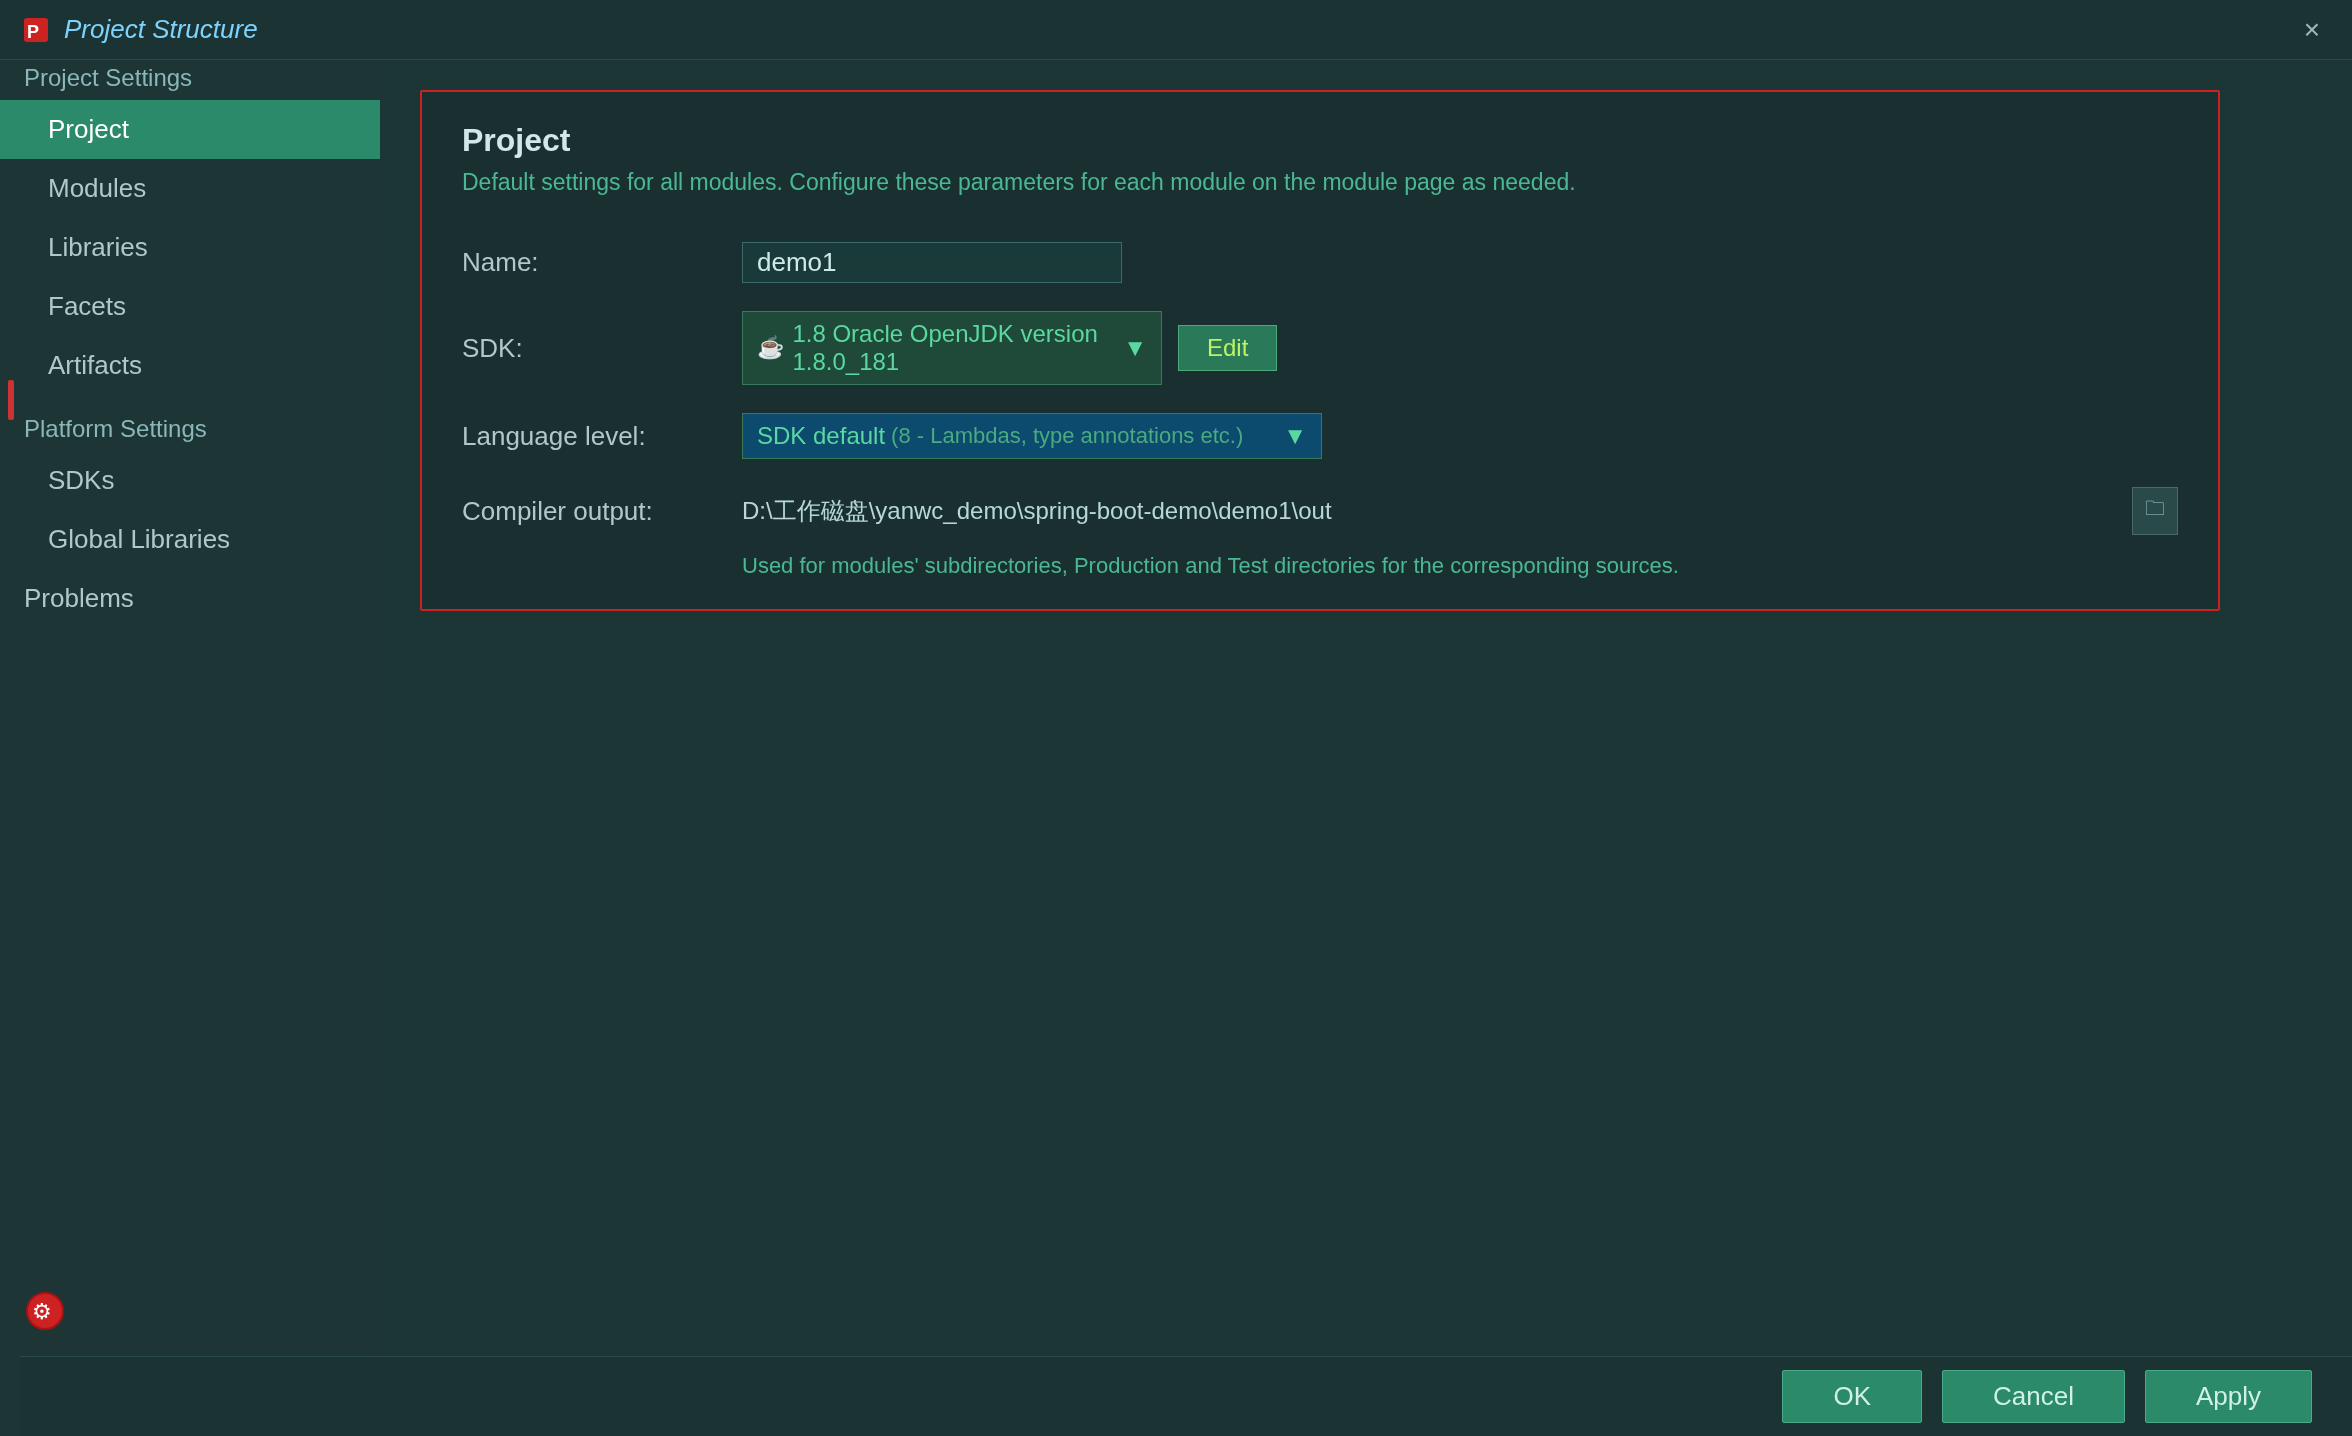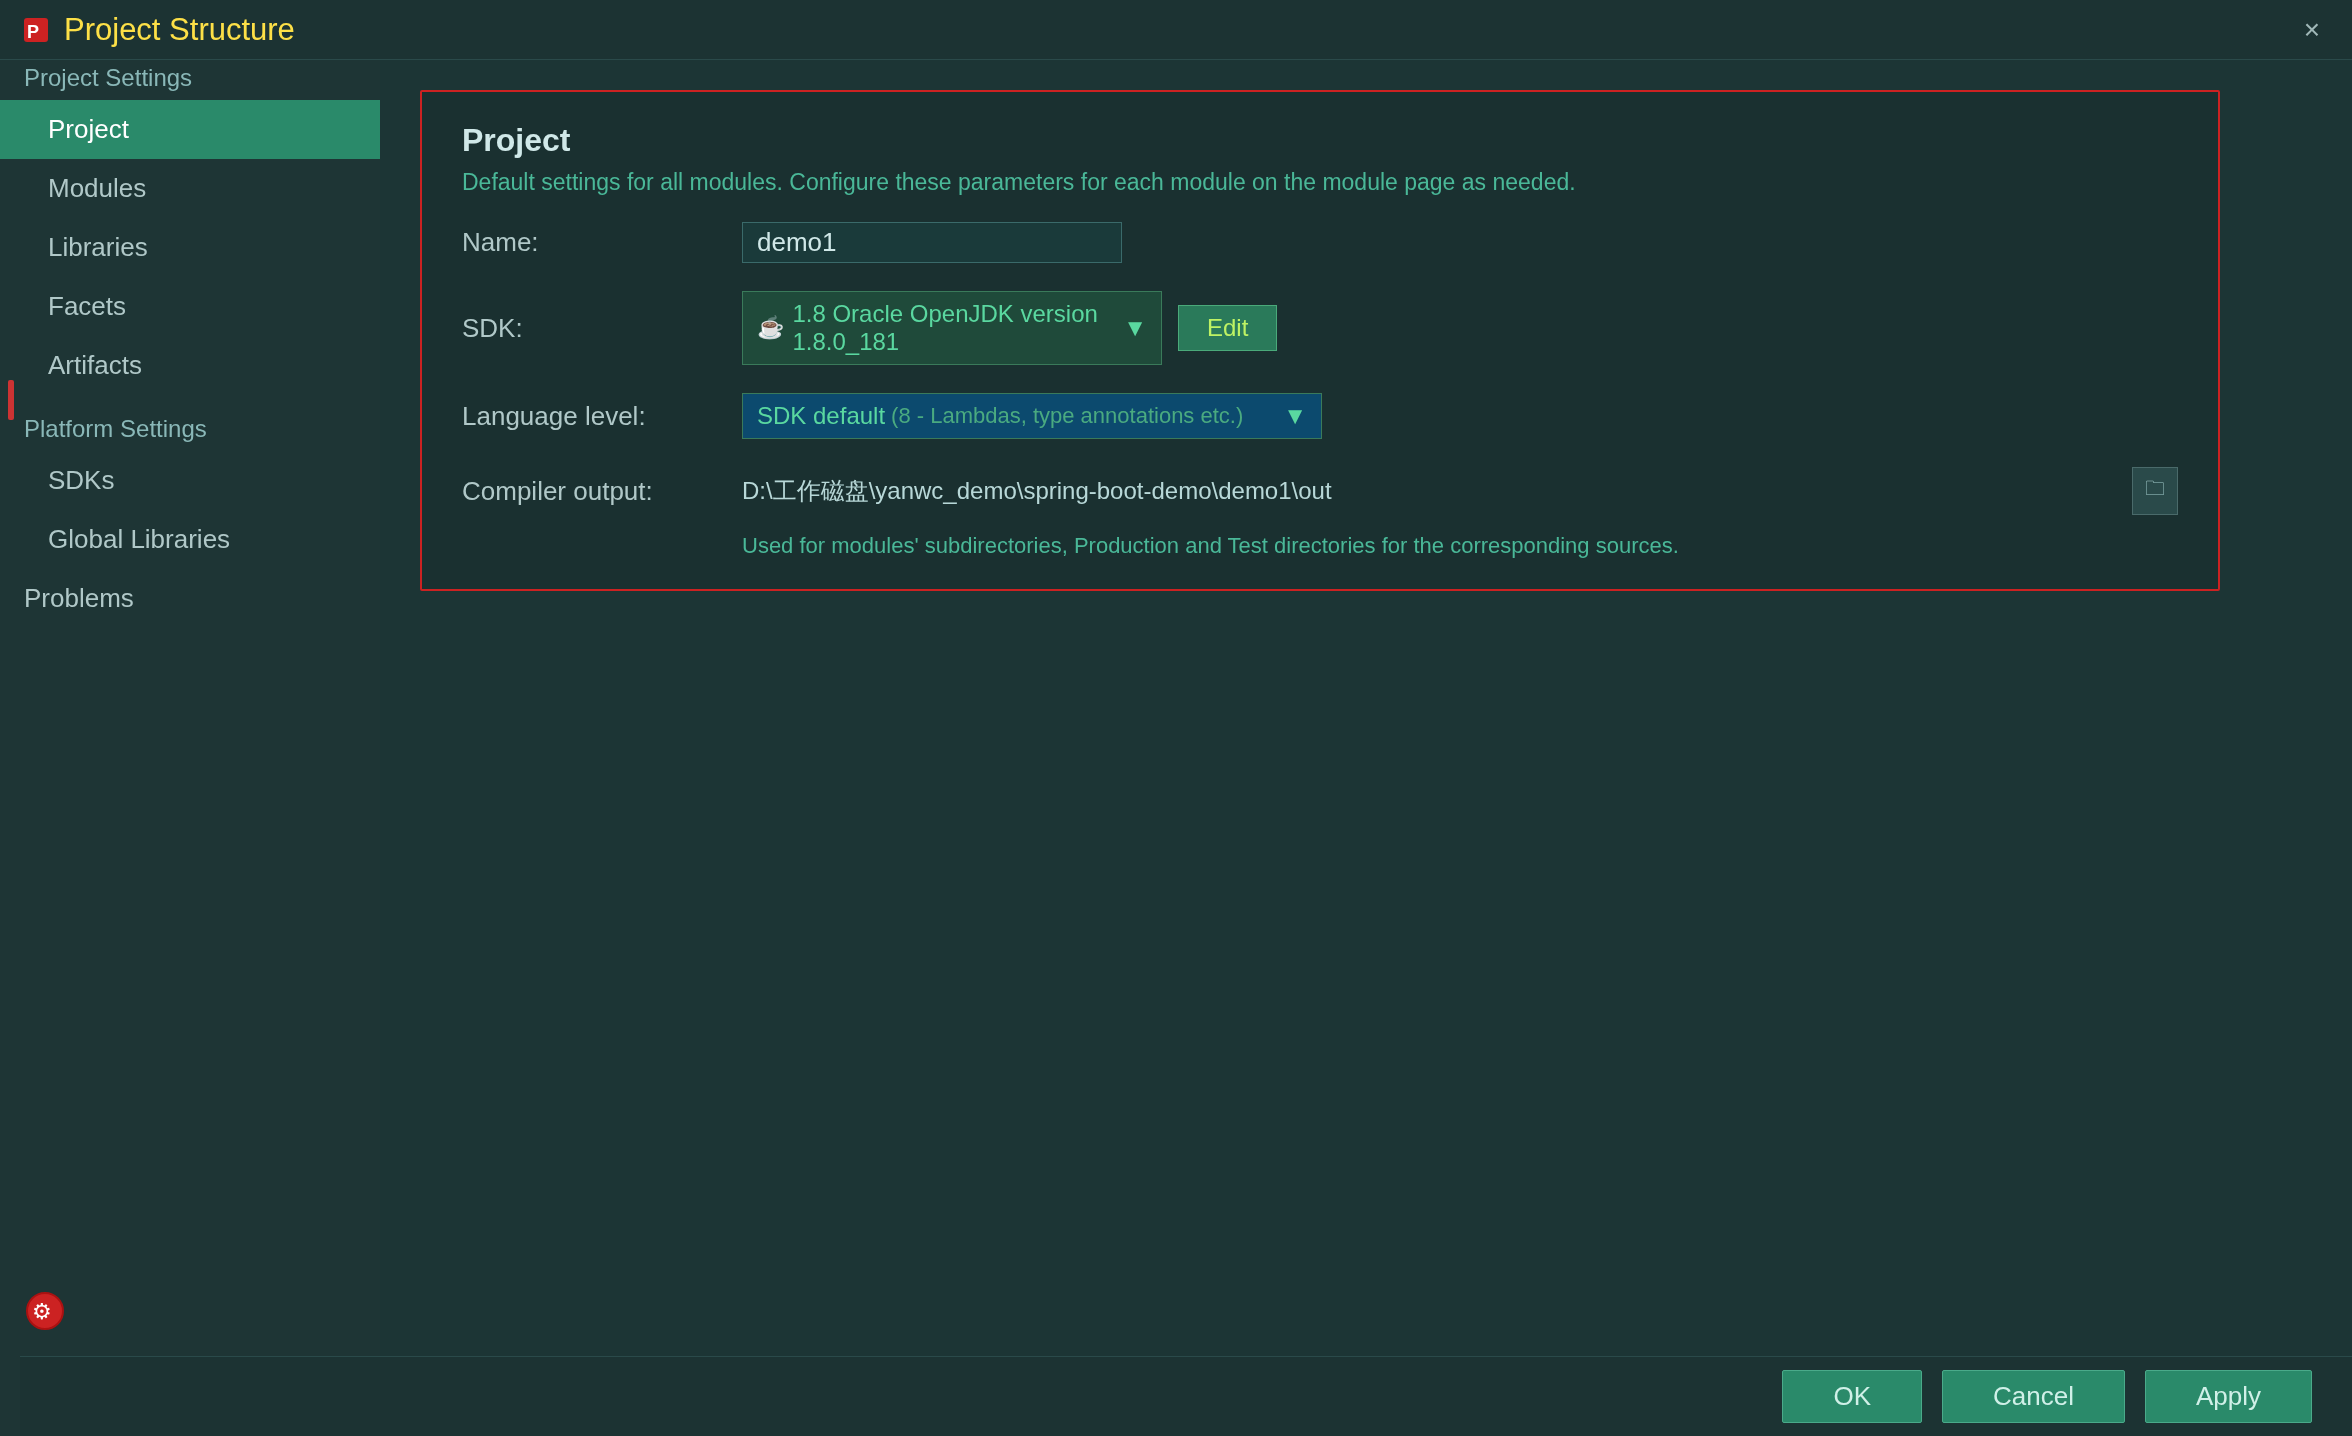--- a/index.html
+++ b/index.html
@@ -29,23 +29,24 @@
     .title-bar-icon {
       width: 32px;
       height: 32px;
       margin-right: 12px;
       display: flex;
       align-items: center;
       justify-content: center;
     }
     .title-bar-icon svg { width: 28px; height: 28px; }
     .title-bar-title {
-      font-size: 31px;
-      color: #fde047;
+      font-size: 26px;
+      color: #7dd3fc;
       flex: 1;
+      font-style: italic;
     }
     .title-bar-close {
       width: 40px;
       height: 40px;
       display: flex;
       align-items: center;
       justify-content: center;
       cursor: pointer;
       color: #a0b8b8;
       font-size: 28px;
@@ -132,21 +133,21 @@
     .panel-title {
       font-size: 32px;
       font-weight: bold;
       color: #d0e8e8;
       margin-bottom: 10px;
     }
 
     .panel-subtitle {
       font-size: 23px;
       color: #4ab898;
-      margin-bottom: 26px;
+      margin-bottom: 46px;
     }
 
     .form-row {
       display: flex;
       align-items: center;
       margin-bottom: 28px;
     }
 
     .form-label {
       width: 280px;

